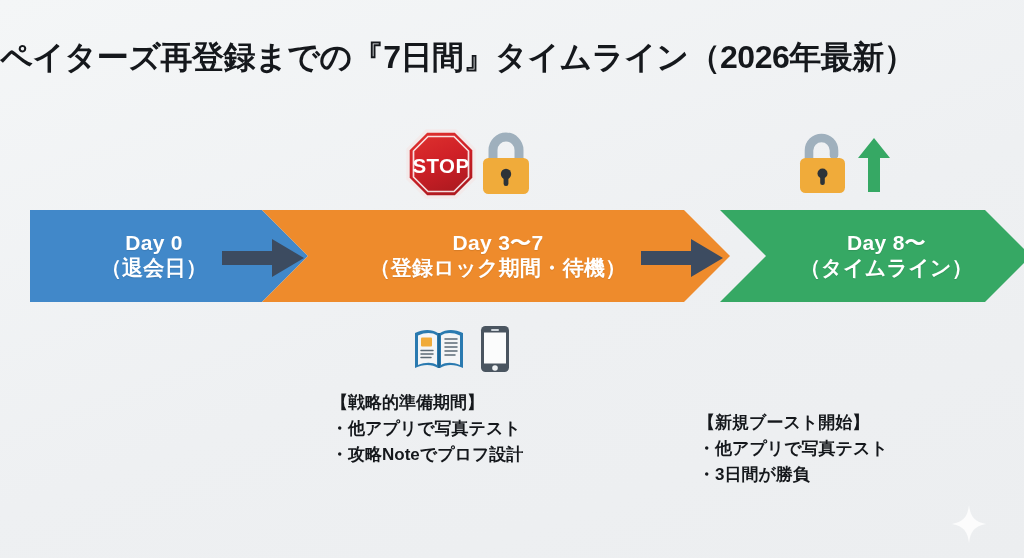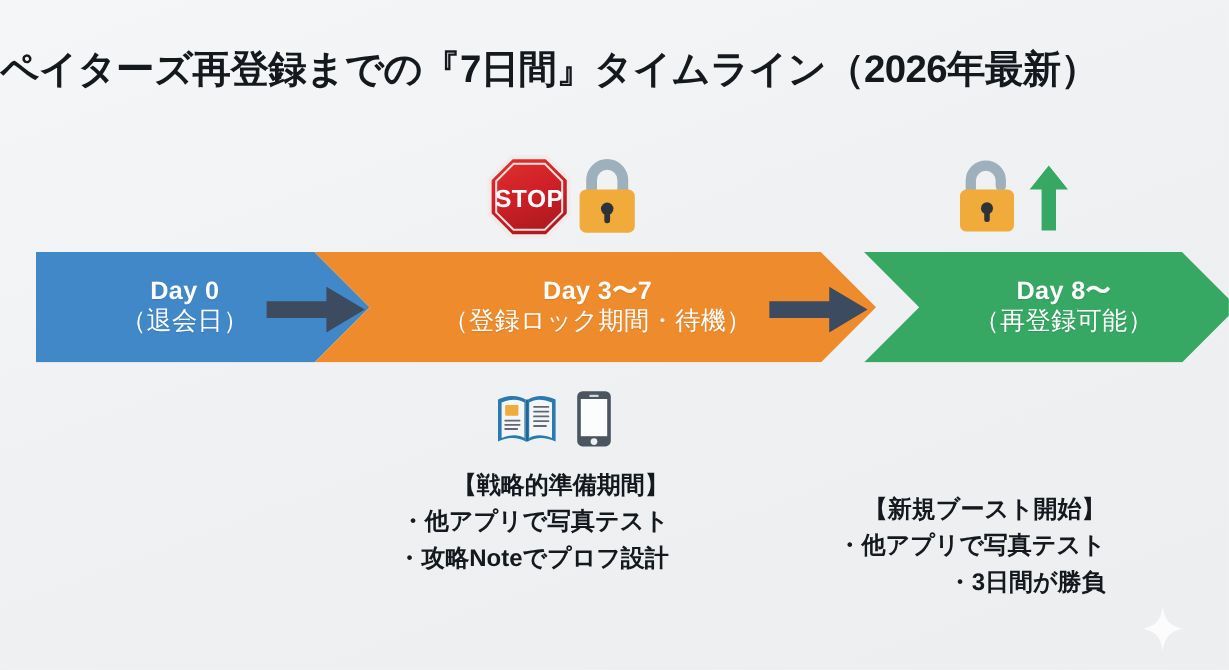--- a/index.html
+++ b/index.html
@@ -49,21 +49,21 @@
     height: 92px;
     display: flex;
     flex-direction: column;
     align-items: center;
     justify-content: center;
     color: #ffffff;
     line-height: 1.18;
     text-shadow: 0 1px 1px rgba(0,0,0,0.10);
   }
   .seg .l1 { font-size: 21px; font-weight: 700; letter-spacing: 0.3px; }
-  .seg .l2 { font-size: 21px; font-weight: 400; letter-spacing: 0.3px; }
+  .seg .l2 { font-size: 21px; font-weight: 700; letter-spacing: 0.3px; }
 
   #seg-blue {
     left: 0;
     width: 278px;
     background: #4188c9;
     clip-path: polygon(0 0, 232px 0, 278px 50%, 232px 100%, 0 100%);
     padding-right: 30px;
     box-sizing: border-box;
   }
   #seg-orange {
@@ -102,25 +102,24 @@
     align-items: center;
   }
   #icons-lock { left: 405px; top: 128px; }
   #icons-unlock { left: 795px; top: 130px; }
   #icons-prep { left: 412px; top: 325px; gap: 14px; align-items: center; }
 
   
   .note {
     position: absolute;
     color: #15181c;
-    font-size: 20px;
+    font-size: 17px;
     font-weight: 700;
     line-height: 1.52;
     white-space: nowrap;
-    text-align: right;
   }
   #note-left { left: 331px; top: 390px; }
   #note-right { left: 698px; top: 390px; margin-top: 20px; }
   .note .hdr { display: block; }
   .note .li { display: block; }
 
   
   #sparkle {
     position: absolute;
     left: 952px;
@@ -178,21 +177,21 @@
       <span class="l2">（退会日）</span>
     </div>
 
     <div id="seg-orange" class="seg">
       <span class="l1">Day 3〜7</span>
       <span class="l2">（登録ロック期間・待機）</span>
     </div>
 
     <div id="seg-green" class="seg">
       <span class="l1">Day 8〜</span>
-      <span class="l2">（再登録可能）</span>
+      <span class="l2">（タイムライン）</span>
     </div>
   </div>
 
   <svg id="conn-1" class="conn" viewBox="0 0 82 38">
     <polygon points="0,12 50,12 50,0 82,19 50,38 50,26 0,26" fill="#3c4b60"></polygon>
   </svg>
 
   <svg id="conn-2" class="conn" viewBox="0 0 82 38">
     <polygon points="0,12 50,12 50,0 82,19 50,38 50,26 0,26" fill="#3c4b60"></polygon>
   </svg>

